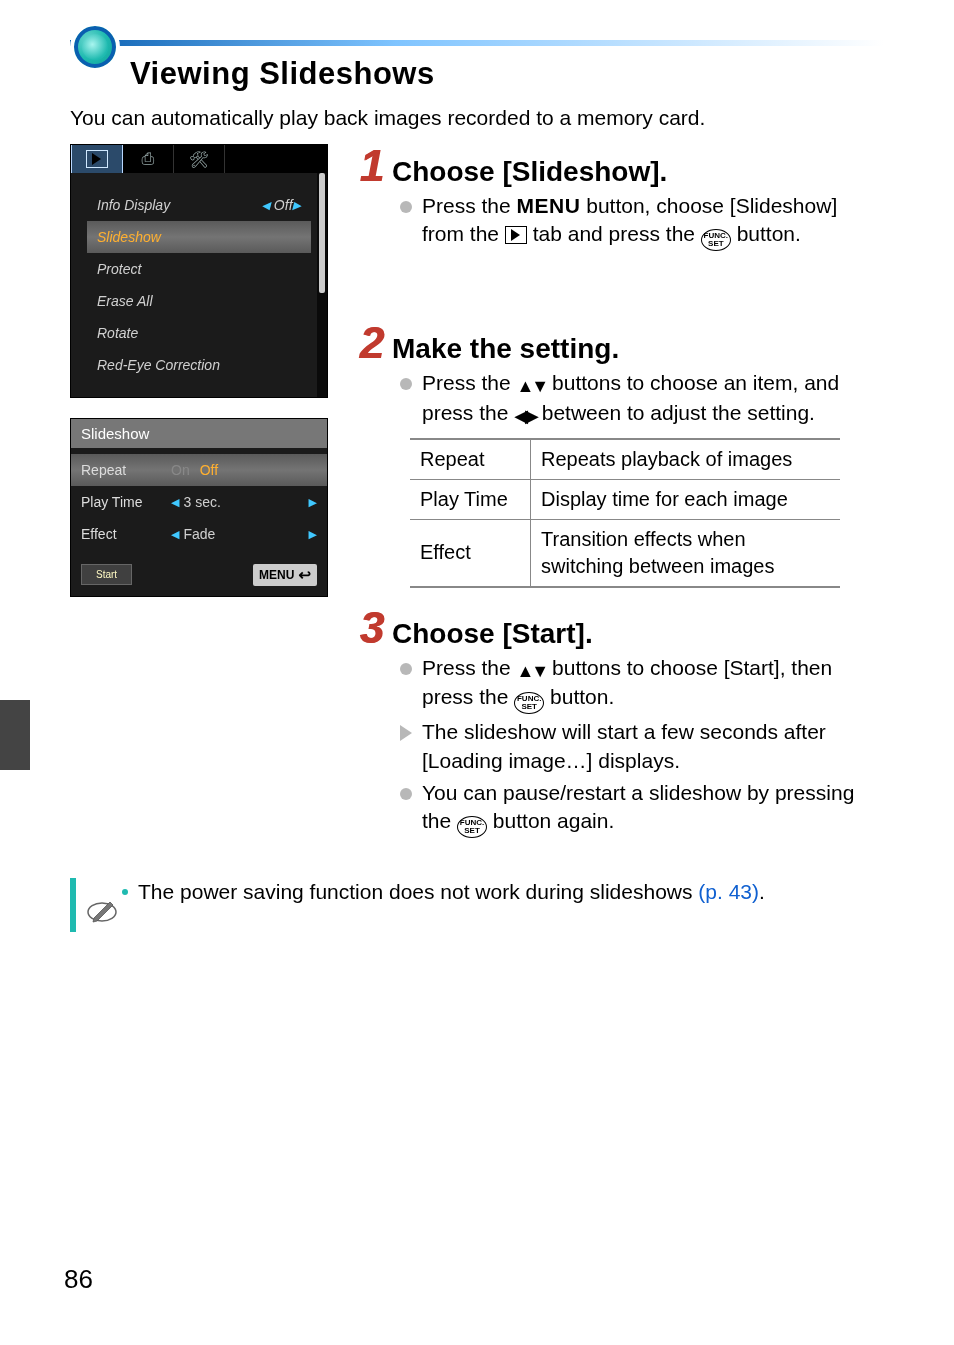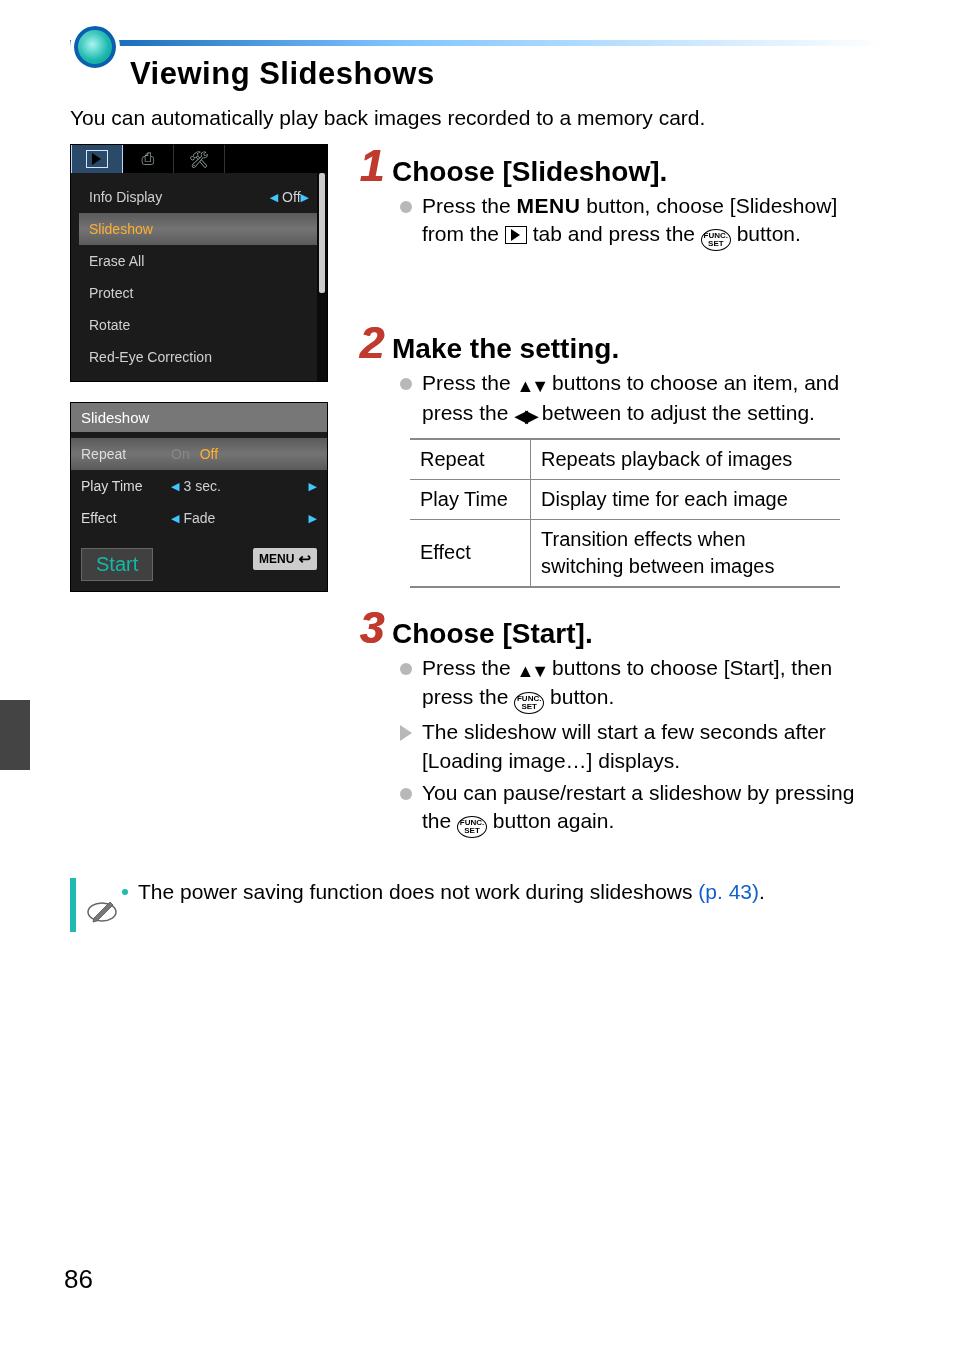--- a/index.html
+++ b/index.html
@@ -87,22 +87,23 @@
     font-size: 16px;
   }
   .lcd-tab.selected {
     background: #2b4a6a;
     color: #fff;
     border: 1px solid #b9d8ff;
     border-bottom: none;
     border-top: none;
   }
   .lcd-body {
-    padding: 8px;
+    padding: 16px;
     position: relative;
+    font-style: italic;
   }
   .lcd-row {
     display: flex;
     padding: 4px 10px;
     font-size: 14px;
     color: #d0d0d0;
     align-items: center;
     height: 24px;
   }
   .lcd-row .label { flex: 1; }
@@ -150,25 +151,25 @@
   .lcd2-row .label { width: 90px; }
   .lcd2-row .val { flex: 1; color: #d0d0d0; display:flex; align-items:center; }
   .lcd2-row.selected {
     background: linear-gradient(#5a5a5a,#747474,#5a5a5a);
   }
   .onoff .on { color: #888; margin-right: 10px;}
   .onoff .off { color: #ffb030; }
   .lcd2-start {
     display: inline-block;
     background: #404040;
-    color: #14b8a6;
+    color: #fef9c3;
     padding: 4px 14px;
     margin: 14px 10px 10px 10px;
     border: 1px solid #666;
-    font-size: 20px;
+    font-size: 10px;
   }
   .lcd2-menu {
     float: right;
     margin: 14px 10px 10px 0;
     padding: 2px 6px;
     background: #ccc;
     color: #000;
     font-size: 12px;
     font-weight: bold;
     border-radius: 2px;
@@ -359,24 +360,24 @@
           <div class="lcd-row">
             <span class="label">Info Display</span>
             <span class="lcd-tri-left">◀</span>
             <span class="val">Off</span>
             <span class="lcd-arrow" style="margin-left:auto">▶</span>
           </div>
           <div class="lcd-row selected">
             <span class="label">Slideshow</span>
           </div>
           <div class="lcd-row">
+            <span class="label">Protect</span>
+          </div>
+          <div class="lcd-row">
             <span class="label">Erase All</span>
-          </div>
-          <div class="lcd-row">
-            <span class="label">Protect</span>
           </div>
           <div class="lcd-row">
             <span class="label">Rotate</span>
           </div>
           <div class="lcd-row">
             <span class="label">Red-Eye Correction</span>
           </div>
           <div class="lcd-scroll">
             <div class="lcd-scroll-thumb"></div>
           </div>

